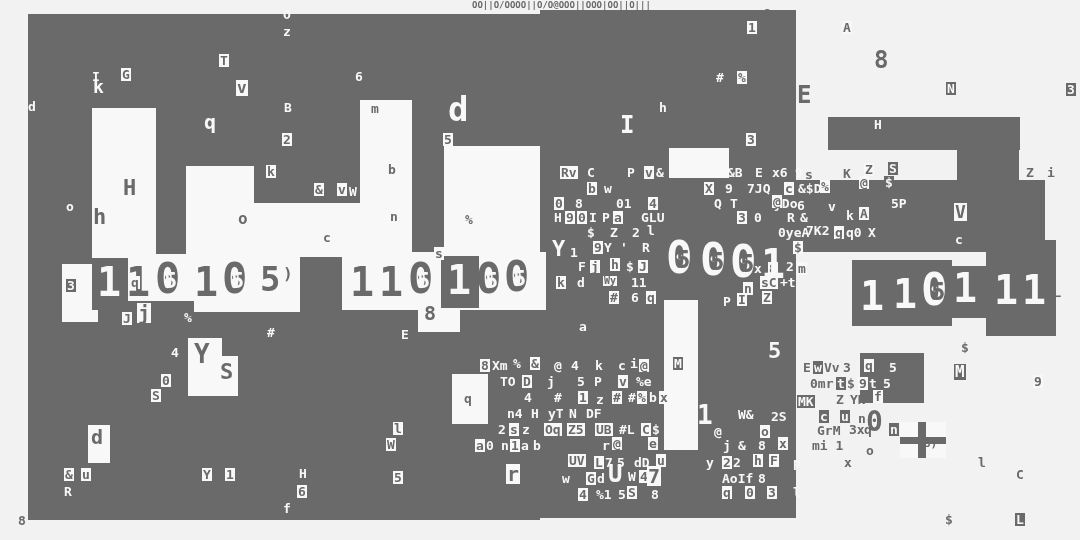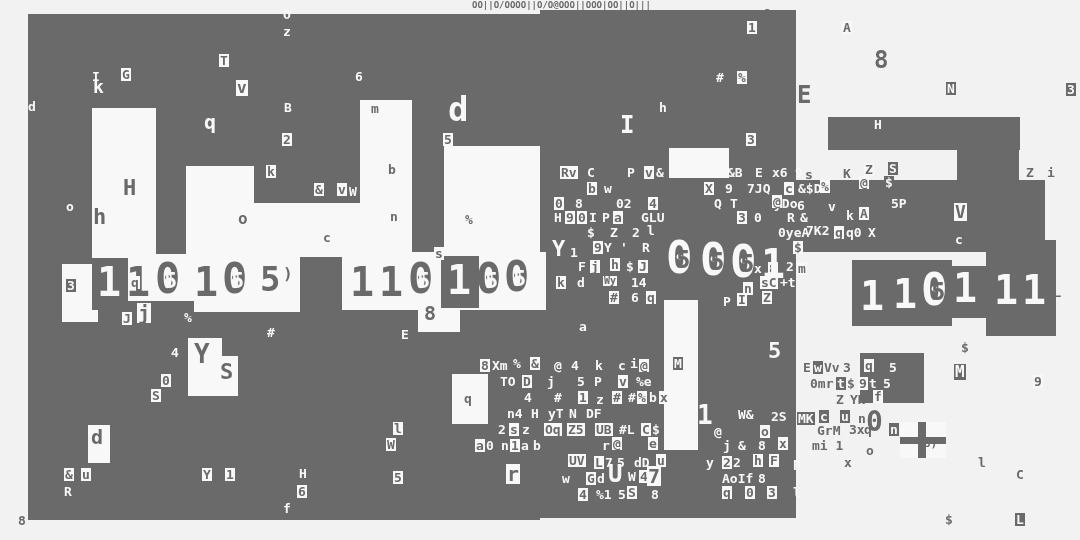--- a/index.html
+++ b/index.html
@@ -124,21 +124,21 @@
     <span class="gl w" style="left: 66px; top: 200px;">o</span>
     <span class="gl g" style="left: 123px; top: 177px; font-size: 22px;">H</span>
     <span class="gl g" style="left: 93px; top: 206px; font-size: 22px;">h</span>
     <span class="gl g" style="left: 238px; top: 211px; font-size: 16px;">o</span>
     <span class="gl w" style="left: 288px; top: 218px; font-size: 38px;">0</span>
     <span class="gl wb" style="left: 322px; top: 231px;">c</span>
     <span class="gl wb" style="left: 389px; top: 210px;">n</span>
     <span class="gl g" style="left: 465px; top: 213px;">%</span>
     <span class="gl wb" style="left: 554px; top: 197px;">0</span>
     <span class="gl w" style="left: 575px; top: 197px;">8</span>
-    <span class="gl w" style="left: 616px; top: 197px;">02</span>
+    <span class="gl w" style="left: 616px; top: 197px;">01</span>
     <span class="gl wb" style="left: 648px; top: 197px;">4</span>
     <span class="gl w" style="left: 714px; top: 197px;">Q</span>
     <span class="gl w" style="left: 730px; top: 197px;">T</span>
     <span class="gl w" style="left: 743px; top: 197px; margin-left: 31px;">yDo</span>
     <span class="gl wb" style="left: 772px; top: 195px;">@</span>
     <span class="gl w" style="left: 797px; top: 199px;">6</span>
     <span class="gl w" style="left: 828px; top: 200px;">v</span>
     <span class="gl w" style="left: 891px; top: 197px;">5P</span>
     <span class="gl wb" style="left: 954px; top: 203px; font-size: 18px;">V</span>
     <span class="gl w" style="left: 554px; top: 211px;">H</span>
@@ -177,21 +177,21 @@
     <span class="gl wb" style="left: 610px; top: 258px;">h</span>
     <span class="gl w" style="left: 626px; top: 260px;">$</span>
     <span class="gl wb" style="left: 638px; top: 260px;">J</span>
     <span class="gl w" style="left: 754px; top: 262px;">x</span>
     <span class="gl wb" style="left: 768px; top: 262px;">8</span>
     <span class="gl w" style="left: 786px; top: 260px;">2</span>
     <span class="gl wb" style="left: 797px; top: 262px;">m</span>
     <span class="gl wb" style="left: 556px; top: 276px;">k</span>
     <span class="gl w" style="left: 577px; top: 276px;">d</span>
     <span class="gl wb" style="left: 603px; top: 276px; font-size: 10px;">Wy</span>
-    <span class="gl w" style="left: 631px; top: 276px;">14</span>
+    <span class="gl w" style="left: 631px; top: 276px;">11</span>
     <span class="gl wb" style="left: 760px; top: 276px;">sC</span>
     <span class="gl w" style="left: 780px; top: 276px;">+t</span>
     <span class="gl wb" style="left: 743px; top: 282px;">n</span>
     <span class="gl wb" style="left: 609px; top: 291px;">#</span>
     <span class="gl w" style="left: 631px; top: 291px;">6</span>
     <span class="gl wb" style="left: 646px; top: 291px;">q</span>
     <span class="gl w" style="left: 723px; top: 295px;">P</span>
     <span class="gl wb" style="left: 737px; top: 293px;">I</span>
     <span class="gl wb" style="left: 762px; top: 291px;">Z</span>
     <span class="gl w" style="left: 579px; top: 320px;">a</span>
@@ -254,21 +254,21 @@
     <span class="gl w" style="left: 649px; top: 391px;">b</span>
     <span class="gl wb" style="left: 659px; top: 391px;">x</span>
     <span class="gl w" style="left: 507px; top: 407px;">n4</span>
     <span class="gl w" style="left: 531px; top: 407px;">H</span>
     <span class="gl w" style="left: 548px; top: 407px;">yT</span>
     <span class="gl w" style="left: 569px; top: 407px;">N</span>
     <span class="gl w" style="left: 586px; top: 407px;">DF</span>
     <span class="gl w" style="left: 697px; top: 402px; font-size: 26px;">1</span>
     <span class="gl w" style="left: 738px; top: 408px;">W&amp;</span>
     <span class="gl w" style="left: 771px; top: 410px;">2S</span>
-    <span class="gl gb" style="left: 797px; top: 412px;">MK</span>
+    <span class="gl gb" style="left: 797px; top: 395px;">MK</span>
     <span class="gl gb" style="left: 819px; top: 410px;">c</span>
     <span class="gl gb" style="left: 840px; top: 410px;">u</span>
     <span class="gl g" style="left: 858px; top: 412px;">n</span>
     <span class="gl w" style="left: 498px; top: 423px;">2</span>
     <span class="gl wb" style="left: 509px; top: 423px;">s</span>
     <span class="gl w" style="left: 522px; top: 423px;">z</span>
     <span class="gl wb" style="left: 544px; top: 423px;">Oq</span>
     <span class="gl wb" style="left: 567px; top: 423px;">Z5</span>
     <span class="gl wb" style="left: 595px; top: 423px;">UB</span>
     <span class="gl w" style="left: 619px; top: 423px;">#L</span>

